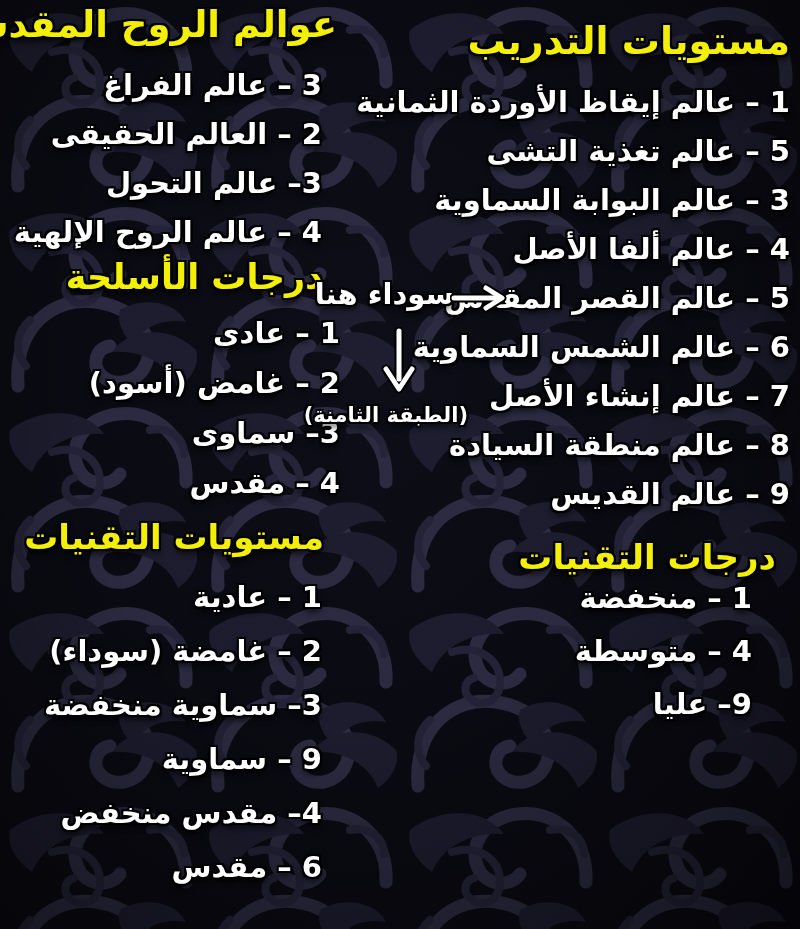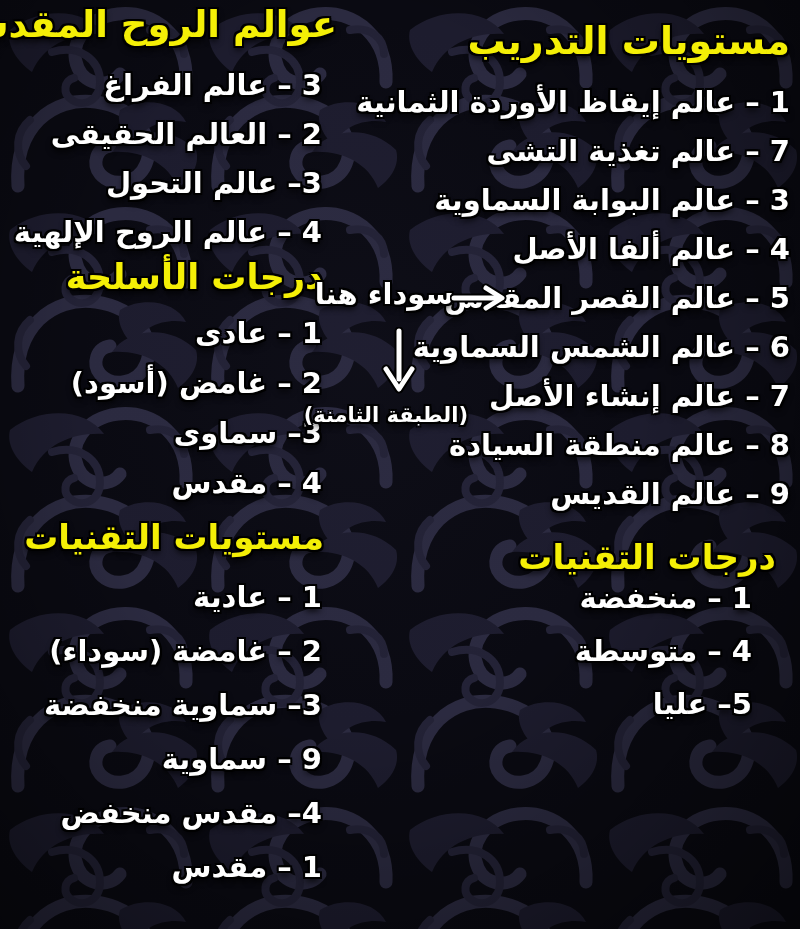--- a/index.html
+++ b/index.html
@@ -29,21 +29,21 @@
     font-weight:bold;color:var(--text,#ffffff);font-size:29px;
   }
   .list .item{white-space:nowrap;}
   .lh49 .item{height:49px;line-height:49px;}
   .lh50 .item{height:50px;line-height:50px;}
   .lh53 .item{height:53px;line-height:53px;}
   .lh54 .item{height:54px;line-height:54px;}
   .t1{left:22px;top:3px;width:315px;font-size:37px;}
   .l1{top:61px;right:478px;}
   .t2{left:108px;top:257px;width:215px;font-size:35px;}
-  .l2{top:308px;right:478px;}
+  .l2{top:308px;right:460px;}
   .t3{left:82px;top:517px;width:242px;font-size:34px;}
   .l3{top:570px;right:478px;}
   .t4{left:503px;top:19px;width:287px;font-size:38px;}
   .l4{top:78px;right:10px;}
   .t5{left:558px;top:537px;width:218px;font-size:34px;}
   .l5{top:572px;right:48px;}
   .hero-label{
     position:absolute;left:334px;top:277px;width:120px;
     direction:rtl;text-align:center;white-space:nowrap;
     font-weight:bold;color:var(--text,#ffffff);font-size:29px;
@@ -101,41 +101,41 @@
     <div class="item">4 – مقدس</div>
   </div>
 
   <div class="title t3 outlined">مستويات التقنيات</div>
   <div class="list l3 lh54 outlined">
     <div class="item">1 – عادية</div>
     <div class="item">2 – غامضة (سوداء)</div>
     <div class="item">3– سماوية منخفضة</div>
     <div class="item">9 – سماوية</div>
     <div class="item">4– مقدس منخفض</div>
-    <div class="item">1 – مقدس</div>
+    <div class="item">6 – مقدس</div>
   </div>
 
   <div class="title t4 outlined">مستويات التدريب</div>
   <div class="list l4 lh49 outlined">
     <div class="item">1 – عالم إيقاظ الأوردة الثمانية</div>
-    <div class="item">7 – عالم تغذية التشى</div>
+    <div class="item">5 – عالم تغذية التشى</div>
     <div class="item">3 – عالم البوابة السماوية</div>
     <div class="item">4 – عالم ألفا الأصل</div>
     <div class="item">5 – عالم القصر المقدس</div>
     <div class="item">6 – عالم الشمس السماوية</div>
     <div class="item">7 – عالم إنشاء الأصل</div>
     <div class="item">8 – عالم منطقة السيادة</div>
     <div class="item">9 – عالم القديس</div>
   </div>
 
   <div class="title t5 outlined">درجات التقنيات</div>
   <div class="list l5 lh53 outlined">
     <div class="item">1 – منخفضة</div>
     <div class="item">4 – متوسطة</div>
-    <div class="item">5– عليا</div>
+    <div class="item">9– عليا</div>
   </div>
 
   <div class="hero-label outlined">سوداء هنا</div>
 
   <svg class="arrow-right" width="64" height="30" aria-hidden="true">
     <g fill="none" stroke="#000" stroke-width="9" stroke-linecap="round" stroke-linejoin="round">
       <path d="M4,15 H46"></path>
         <path d="M36,5 L52,15 L36,25"></path>
     </g>
     <g fill="none" stroke="#fff" stroke-width="5" stroke-linecap="round" stroke-linejoin="round">

